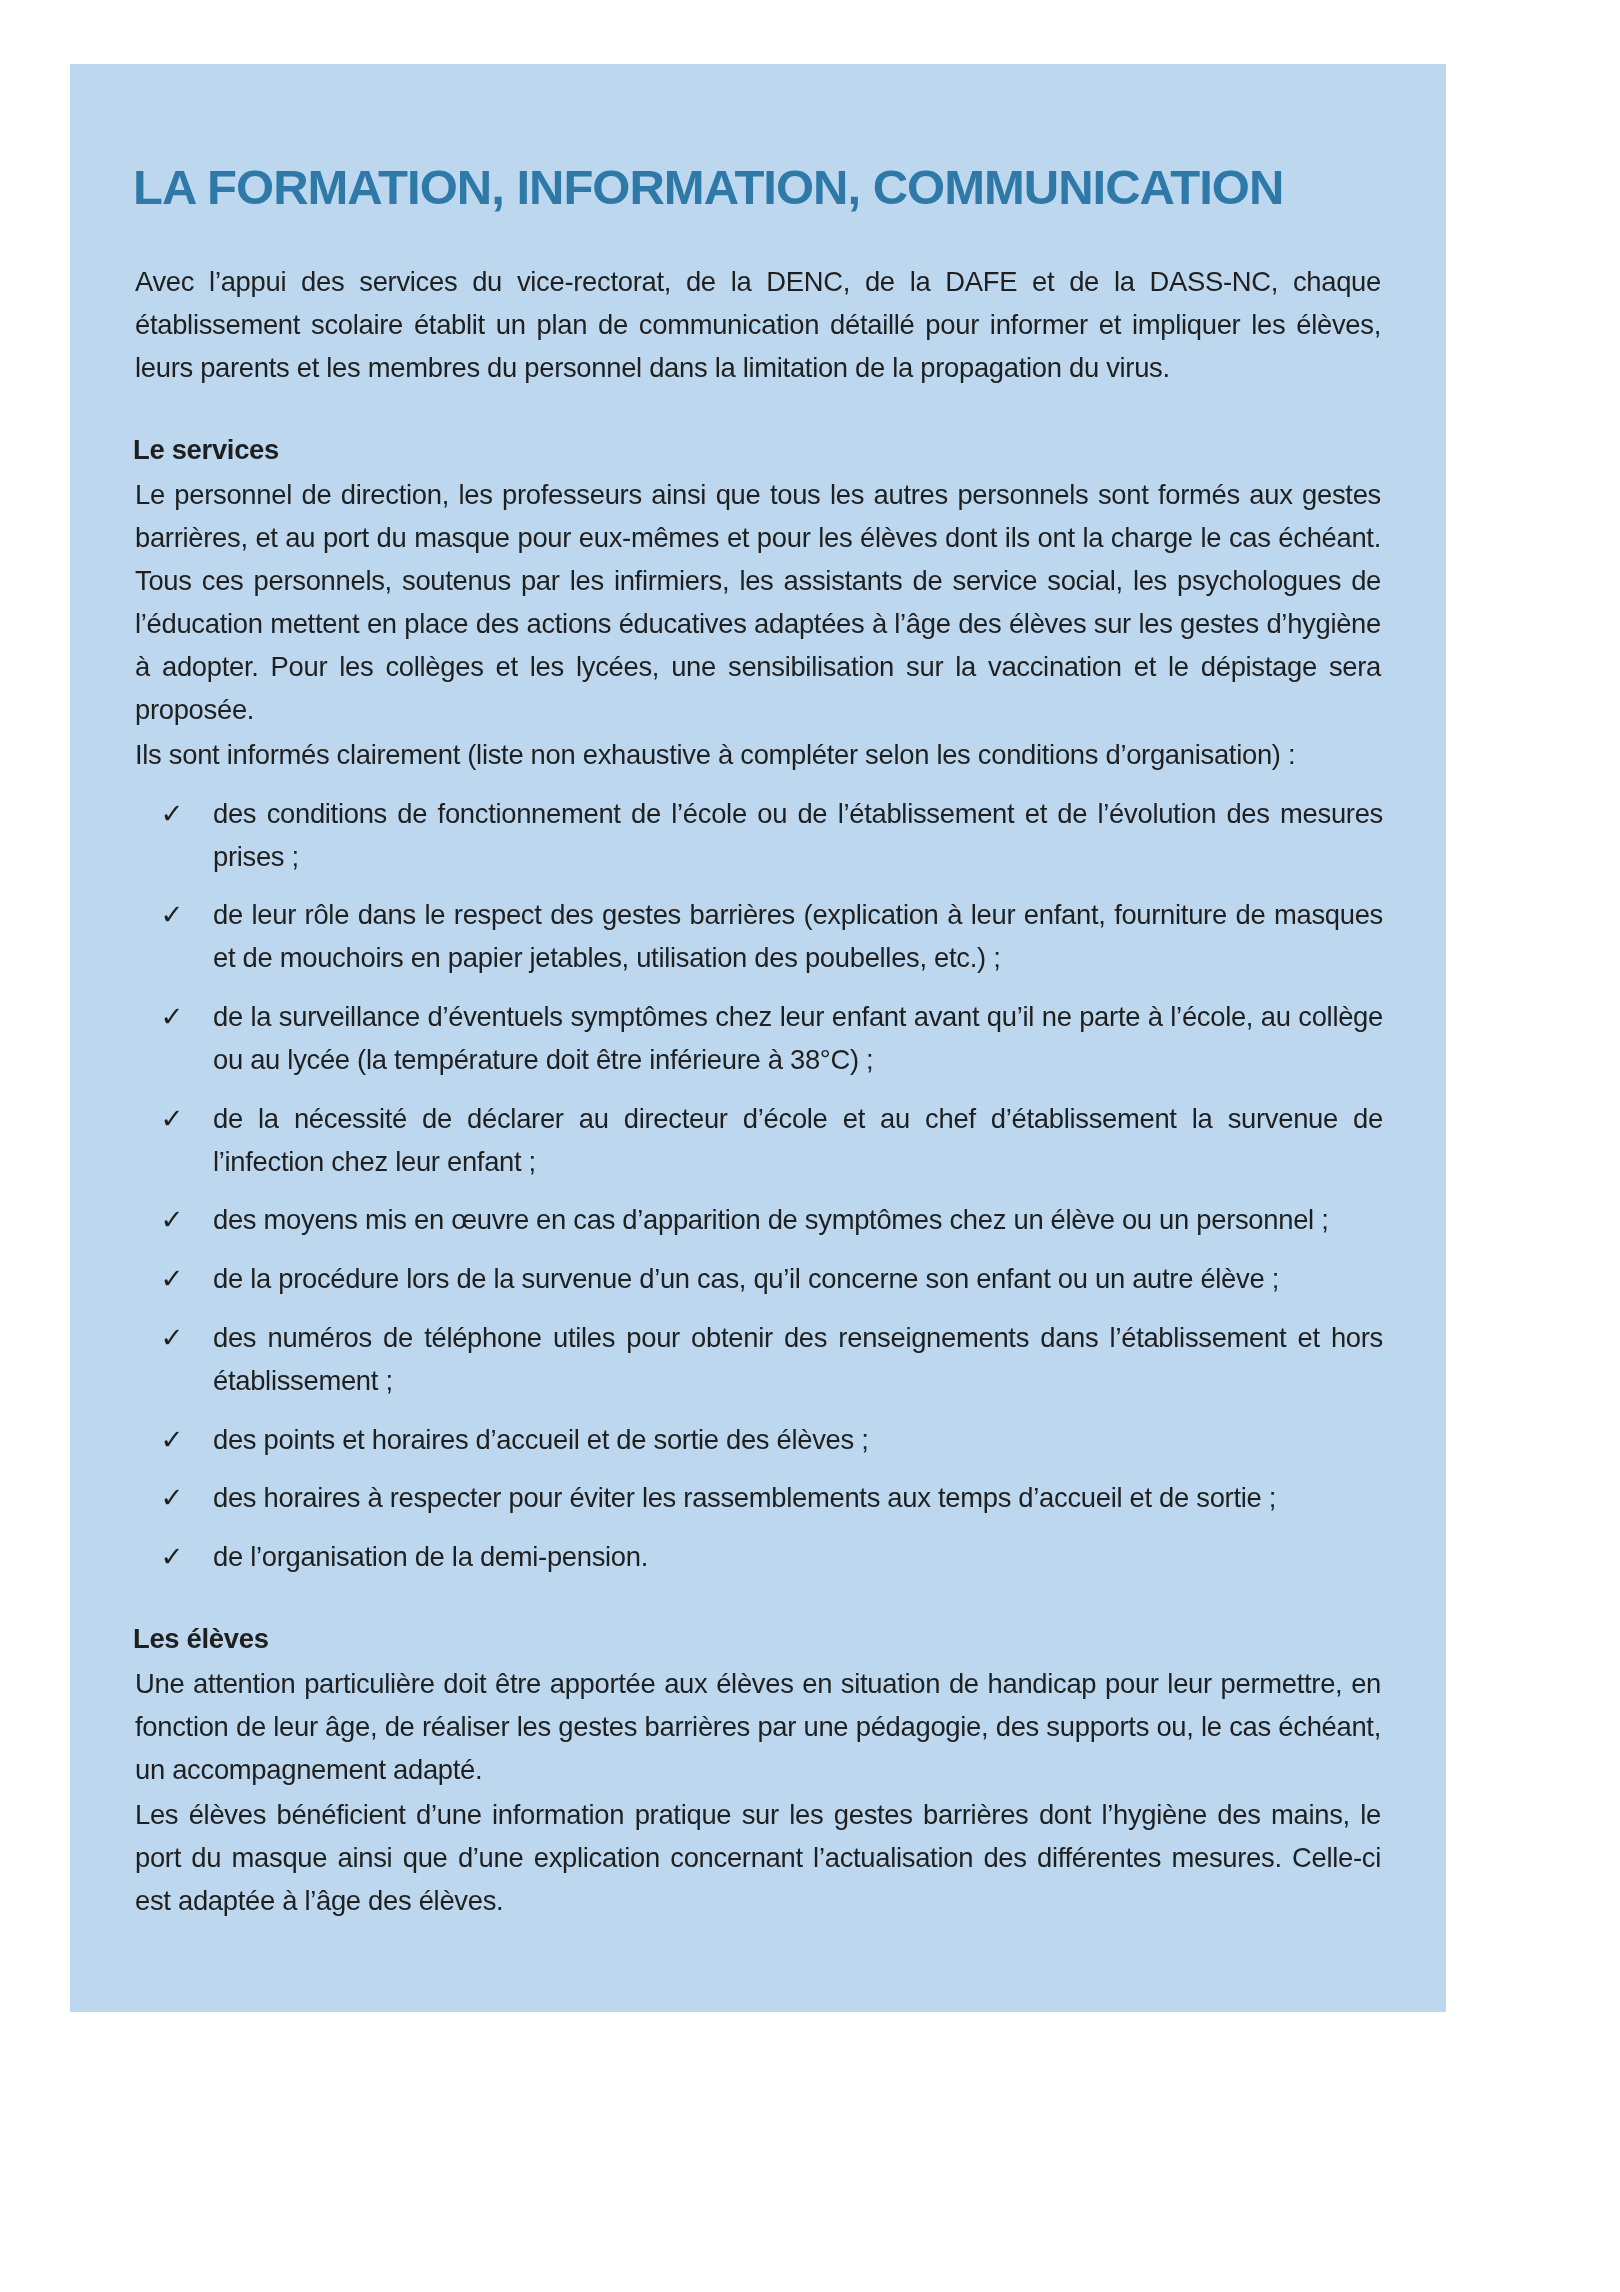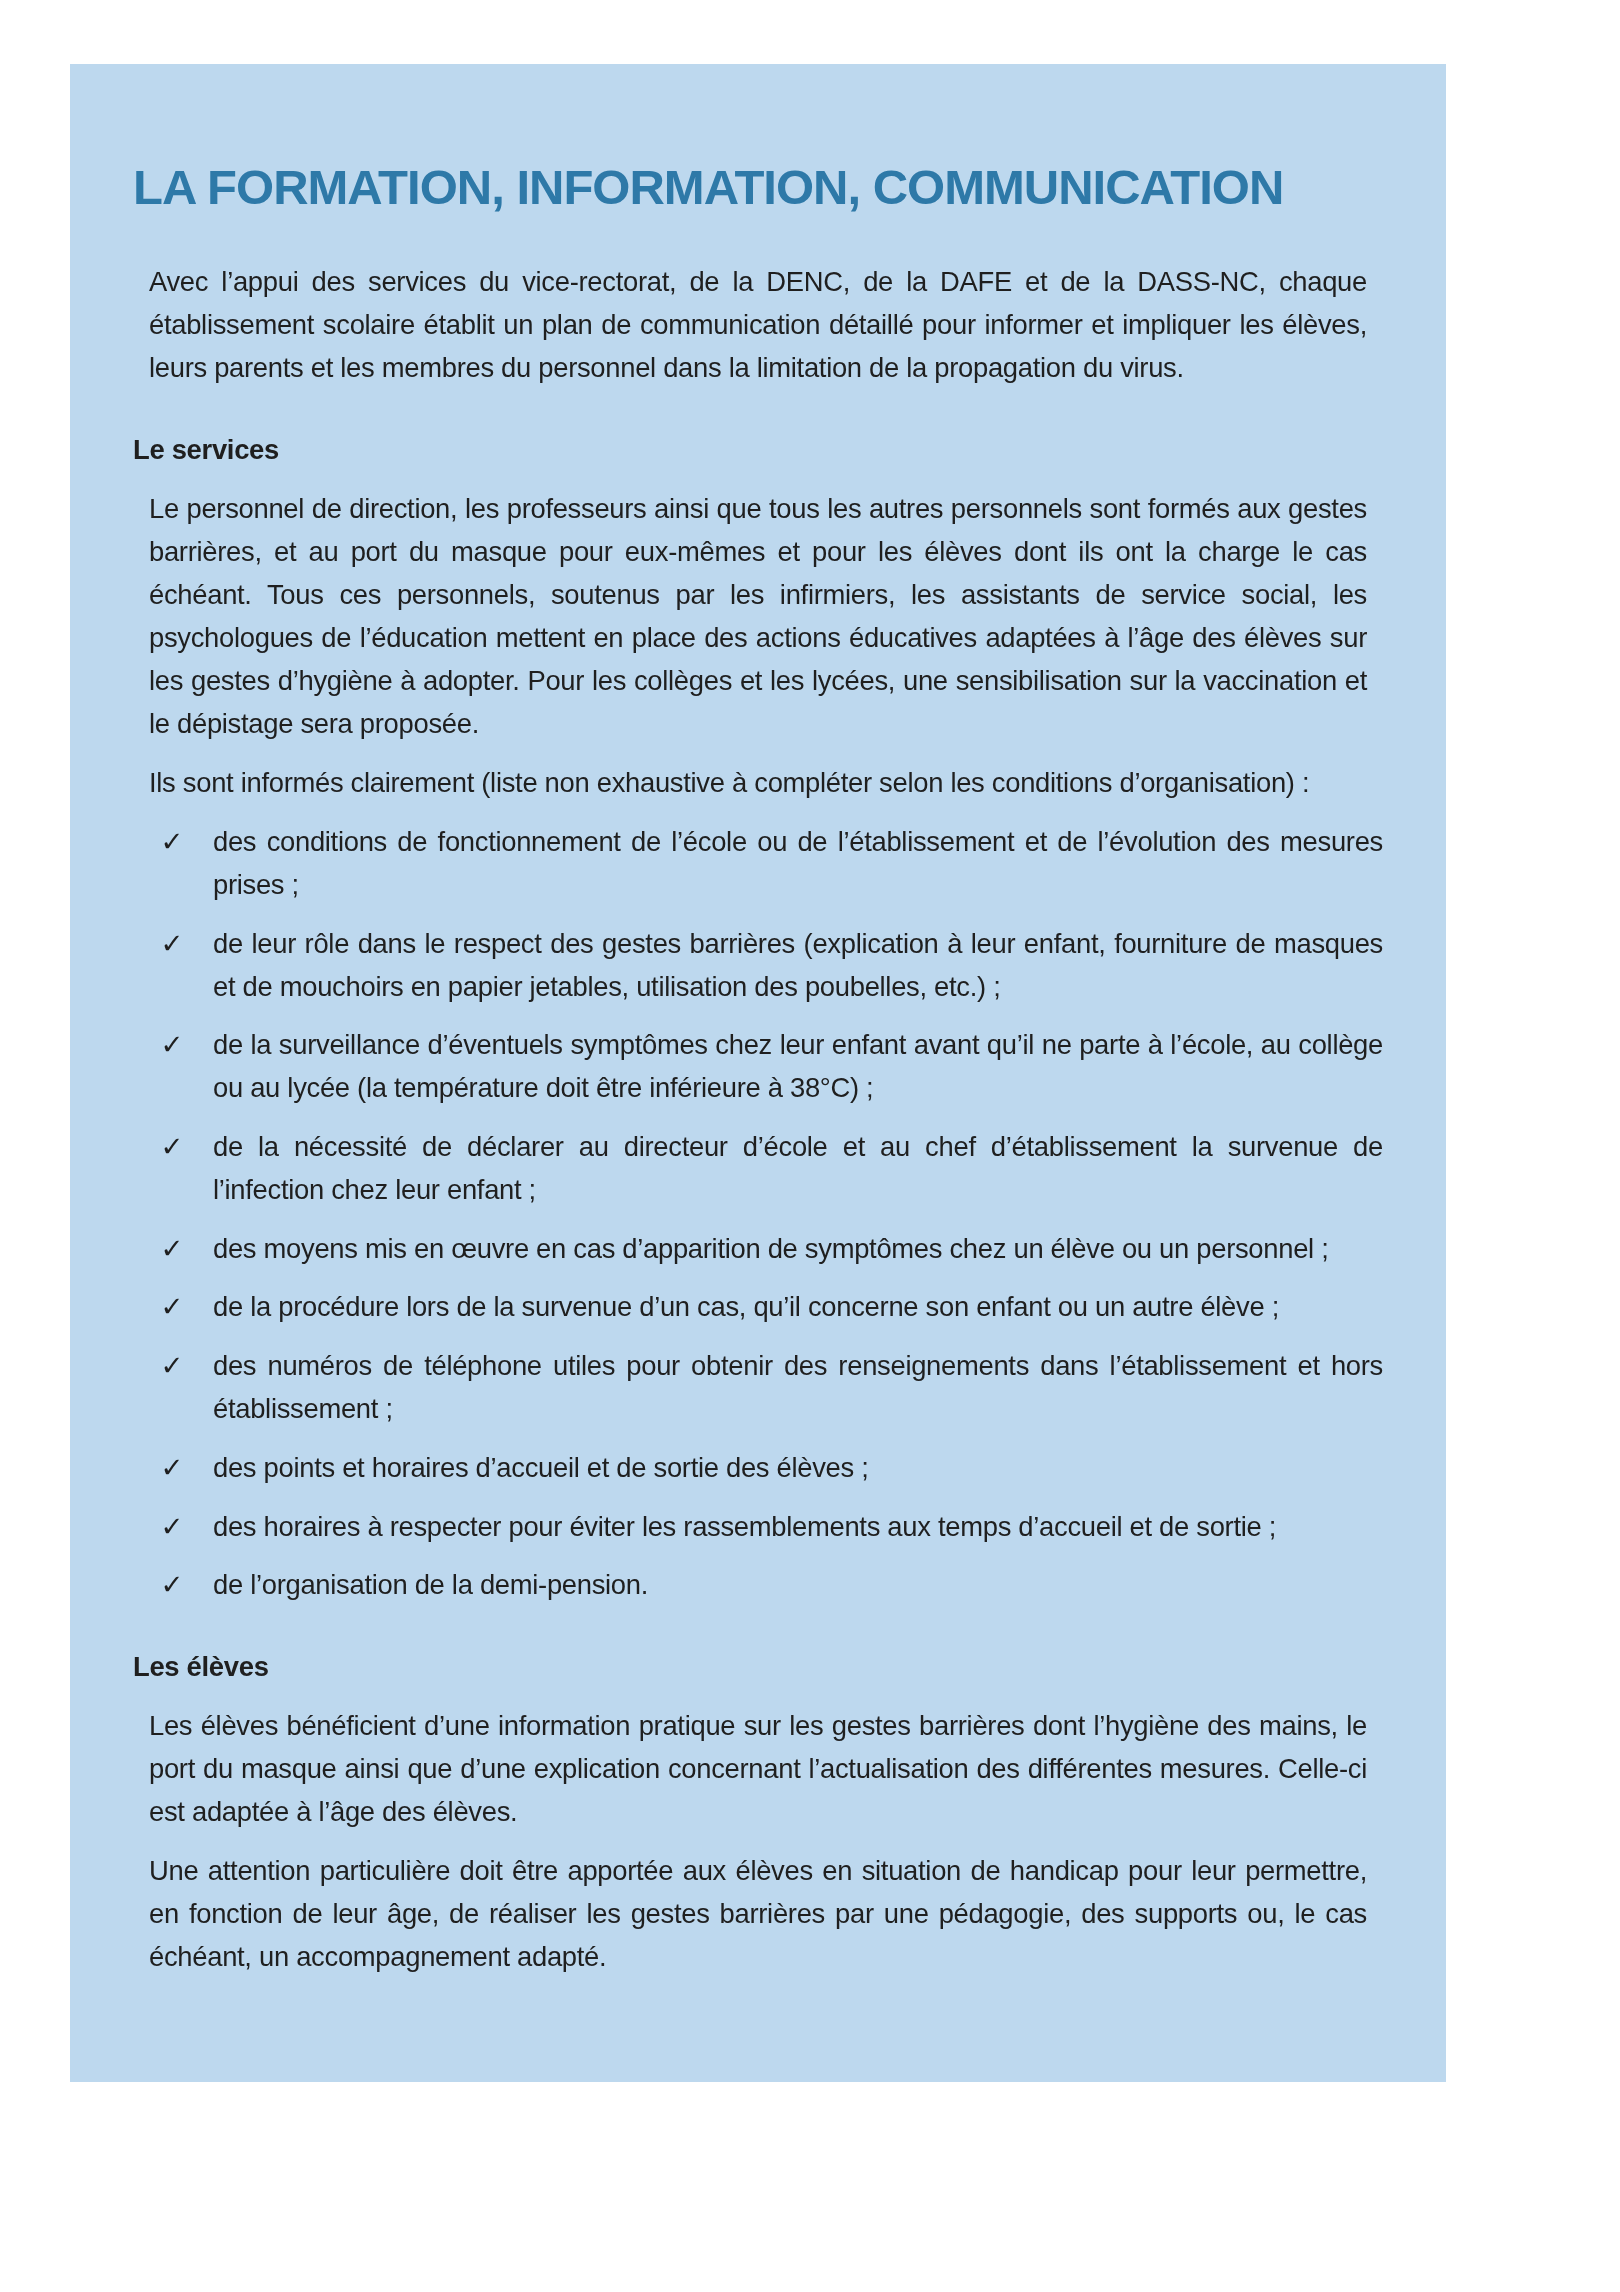--- a/index.html
+++ b/index.html
@@ -34,21 +34,21 @@
     color: #2E79A8;
   }
   .body-text {
     font-size: 27.4px;
     line-height: 43px;
     letter-spacing: -0.3px;
     color: #1f1f1f;
     text-align: justify;
   }
   p.para {
-    margin: 16px;
+    margin: 2px;
   }
   h2.section-heading {
     margin: 39px 0 0 0;
     font-size: 27.4px;
     line-height: 43px;
     letter-spacing: -0.3px;
     font-weight: bold;
     color: #1f1f1f;
   }
   .intro-gap {
@@ -123,18 +123,18 @@
         <span class="check">✓</span>
         <span>des horaires à respecter pour éviter les rassemblements aux temps d’accueil et de sortie ;</span>
       </li>
       <li>
         <span class="check">✓</span>
         <span>de l’organisation de la demi-pension.</span>
       </li>
     </ul>
 
     <h2 class="section-heading intro-gap">Les élèves</h2>
+    <p class="para body-text">Une attention particulière doit être apportée aux élèves en situation de handicap pour leur permettre, en fonction de leur âge, de réaliser les gestes barrières par une pédagogie, des supports ou, le cas échéant, un accompagnement adapté.</p>
     <p class="para body-text">Les élèves bénéficient d’une information pratique sur les gestes barrières dont l’hygiène des mains, le port du masque ainsi que d’une explication concernant l’actualisation des différentes mesures. Celle-ci est adaptée à l’âge des élèves.</p>
-    <p class="para body-text">Une attention particulière doit être apportée aux élèves en situation de handicap pour leur permettre, en fonction de leur âge, de réaliser les gestes barrières par une pédagogie, des supports ou, le cas échéant, un accompagnement adapté.</p>
 
   </div>
 </div>
 
 
 </body></html>

